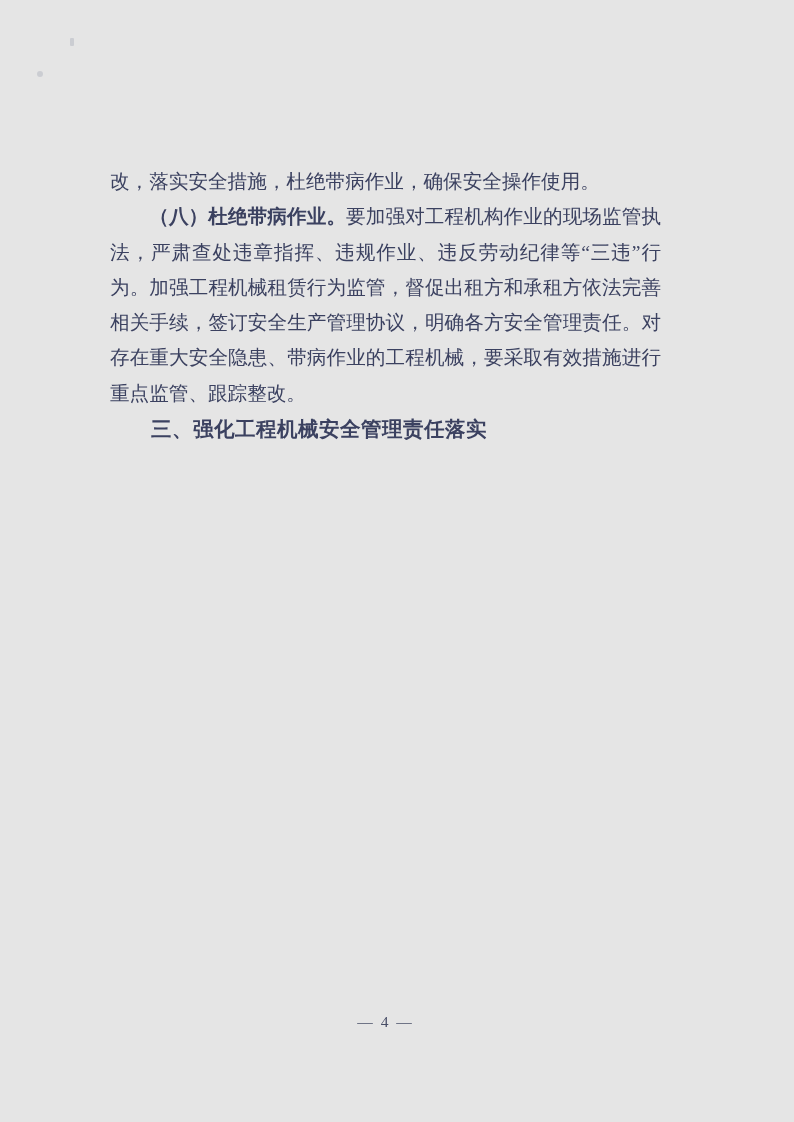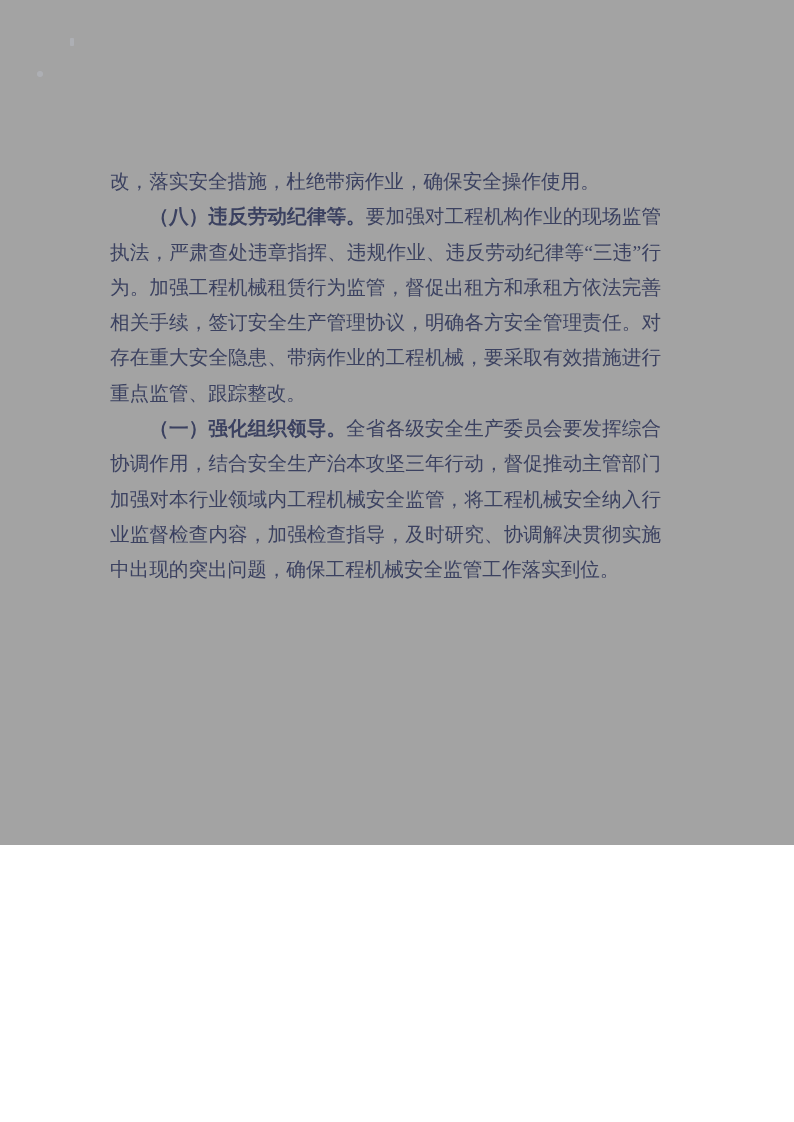--- a/index.html
+++ b/index.html
@@ -3,22 +3,22 @@
 <meta charset="utf-8">
 <style>
   html, body {
     margin: 0;
     padding: 0;
     background: #ffffff;
   }
   .page {
     position: relative;
     width: 794px;
-    height: 845px;
-    background: #a3a3a3;
+    height: 1122px;
+    background: #e5e5e5;
     overflow: hidden;
     font-family: "Liberation Serif", serif;
   }
   .doc-body {
     position: absolute;
     left: 110px;
     top: 164px;
     width: 551px;
     color: #3b4160;
     font-size: 19.6px;
@@ -76,18 +76,18 @@
 </style>
 </head>
 <body>
 
 <div class="page">
   <span class="speck speck-1"></span>
   <span class="speck speck-2"></span>
 
   <div class="doc-body">
       <p class="body"><span>改，落实安全措施，杜绝带病作业，确保安全操作使用。</span></p>
-      <p class="body indent"><span class="lead">（八）违反劳动纪律等。</span><span>要加强对工程机构作业的现场监管执法，严肃查处违章指挥、违规作业、违反劳动纪律等“三违”行为。加强工程机械租赁行为监管，督促出租方和承租方依法完善相关手续，签订安全生产管理协议，明确各方安全管理责任。对存在重大安全隐患、带病作业的工程机械，要采取有效措施进行重点监管、跟踪整改。</span></p>
-      <p class="body indent"><span class="lead">（一）强化组织领导。</span><span>全省各级安全生产委员会要发挥综合协调作用，结合安全生产治本攻坚三年行动，督促推动主管部门加强对本行业领域内工程机械安全监管，将工程机械安全纳入行业监督检查内容，加强检查指导，及时研究、协调解决贯彻实施中出现的突出问题，确保工程机械安全监管工作落实到位。</span></p>
+      <p class="body indent"><span class="lead">（八）杜绝带病作业。</span><span>要加强对工程机构作业的现场监管执法，严肃查处违章指挥、违规作业、违反劳动纪律等“三违”行为。加强工程机械租赁行为监管，督促出租方和承租方依法完善相关手续，签订安全生产管理协议，明确各方安全管理责任。对存在重大安全隐患、带病作业的工程机械，要采取有效措施进行重点监管、跟踪整改。</span></p>
+      <p class="heading indent"><span class="lead">三、强化工程机械安全管理责任落实</span></p>
     </div>
 
   <div class="page-number">— 4 —</div>
 </div>
 
 </body></html>

